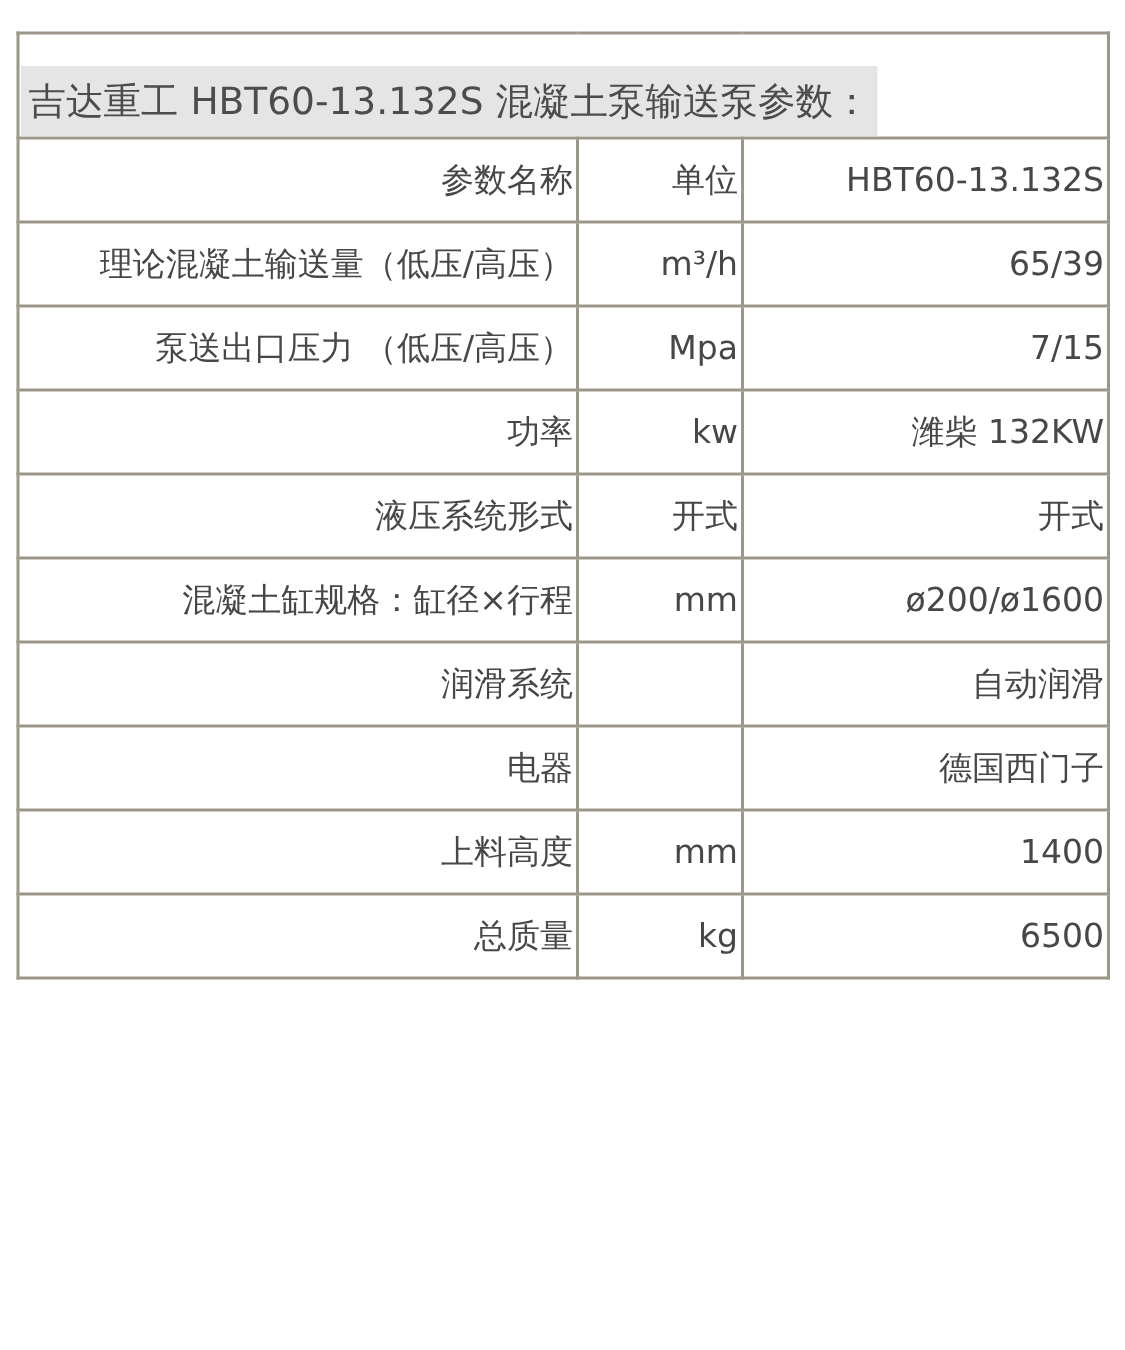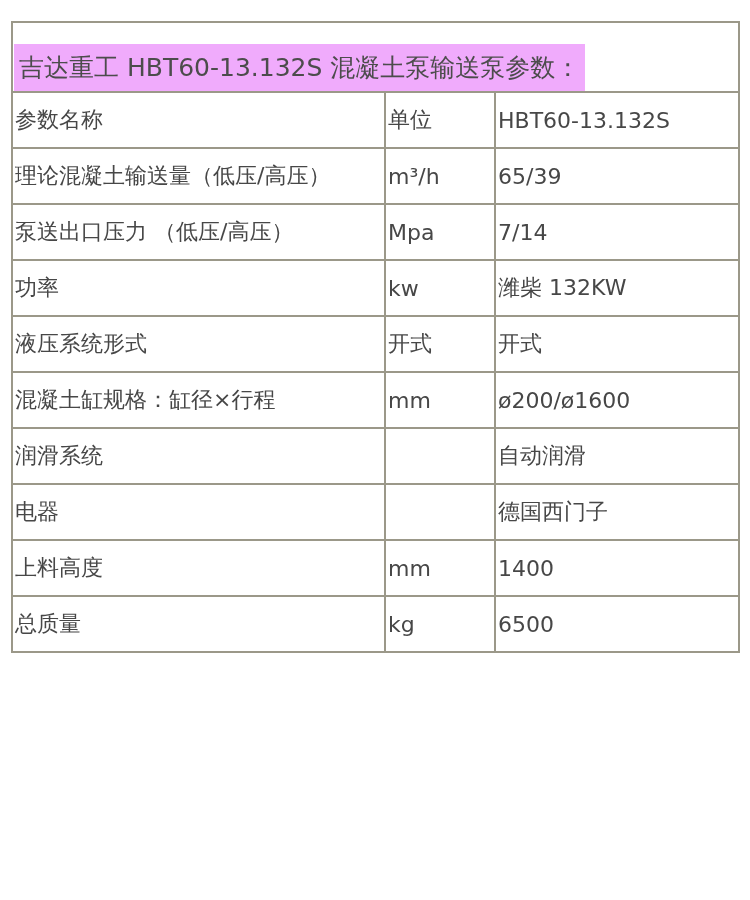--- a/index.html
+++ b/index.html
@@ -23,38 +23,38 @@
     top: 21px;
     width: 727px;
   }
   table.spec {
     border-collapse: collapse;
     width: 100%;
     table-layout: fixed;
   }
   table.spec td, table.spec th {
     border: 2px solid #9b9889;
-    text-align: left;
+    text-align: right;
     vertical-align: middle;
     color: #474747;
     font-size: 22px;
     font-weight: 400;
     height: 54px;
     padding: 0 2px;
     overflow: hidden;
     white-space: nowrap;
   }
   tr.title-row td {
     text-align: left;
     height: 60px;
     padding-left: 1px;
   }
   .title-hl {
     display: inline-block;
-    background: #f0abfc;
+    background: #e5e5e5;
     color: #4c4c4c;
     font-size: 25px;
     line-height: 47px;
     padding: 0 5px;
     white-space: nowrap;
     margin-top: 21px;
   }
 </style>
 </head>
 <body>
@@ -79,21 +79,21 @@
           <td>HBT60-13.132S</td>
         </tr>
       <tr>
             <td>理论混凝土输送量（低压/高压）</td>
             <td>m³/h</td>
             <td>65/39</td>
           </tr>
           <tr>
             <td>泵送出口压力 （低压/高压）</td>
             <td>Mpa</td>
-            <td>7/14</td>
+            <td>7/15</td>
           </tr>
           <tr>
             <td>功率</td>
             <td>kw</td>
             <td>潍柴 132KW</td>
           </tr>
           <tr>
             <td>液压系统形式</td>
             <td>开式</td>
             <td>开式</td>

